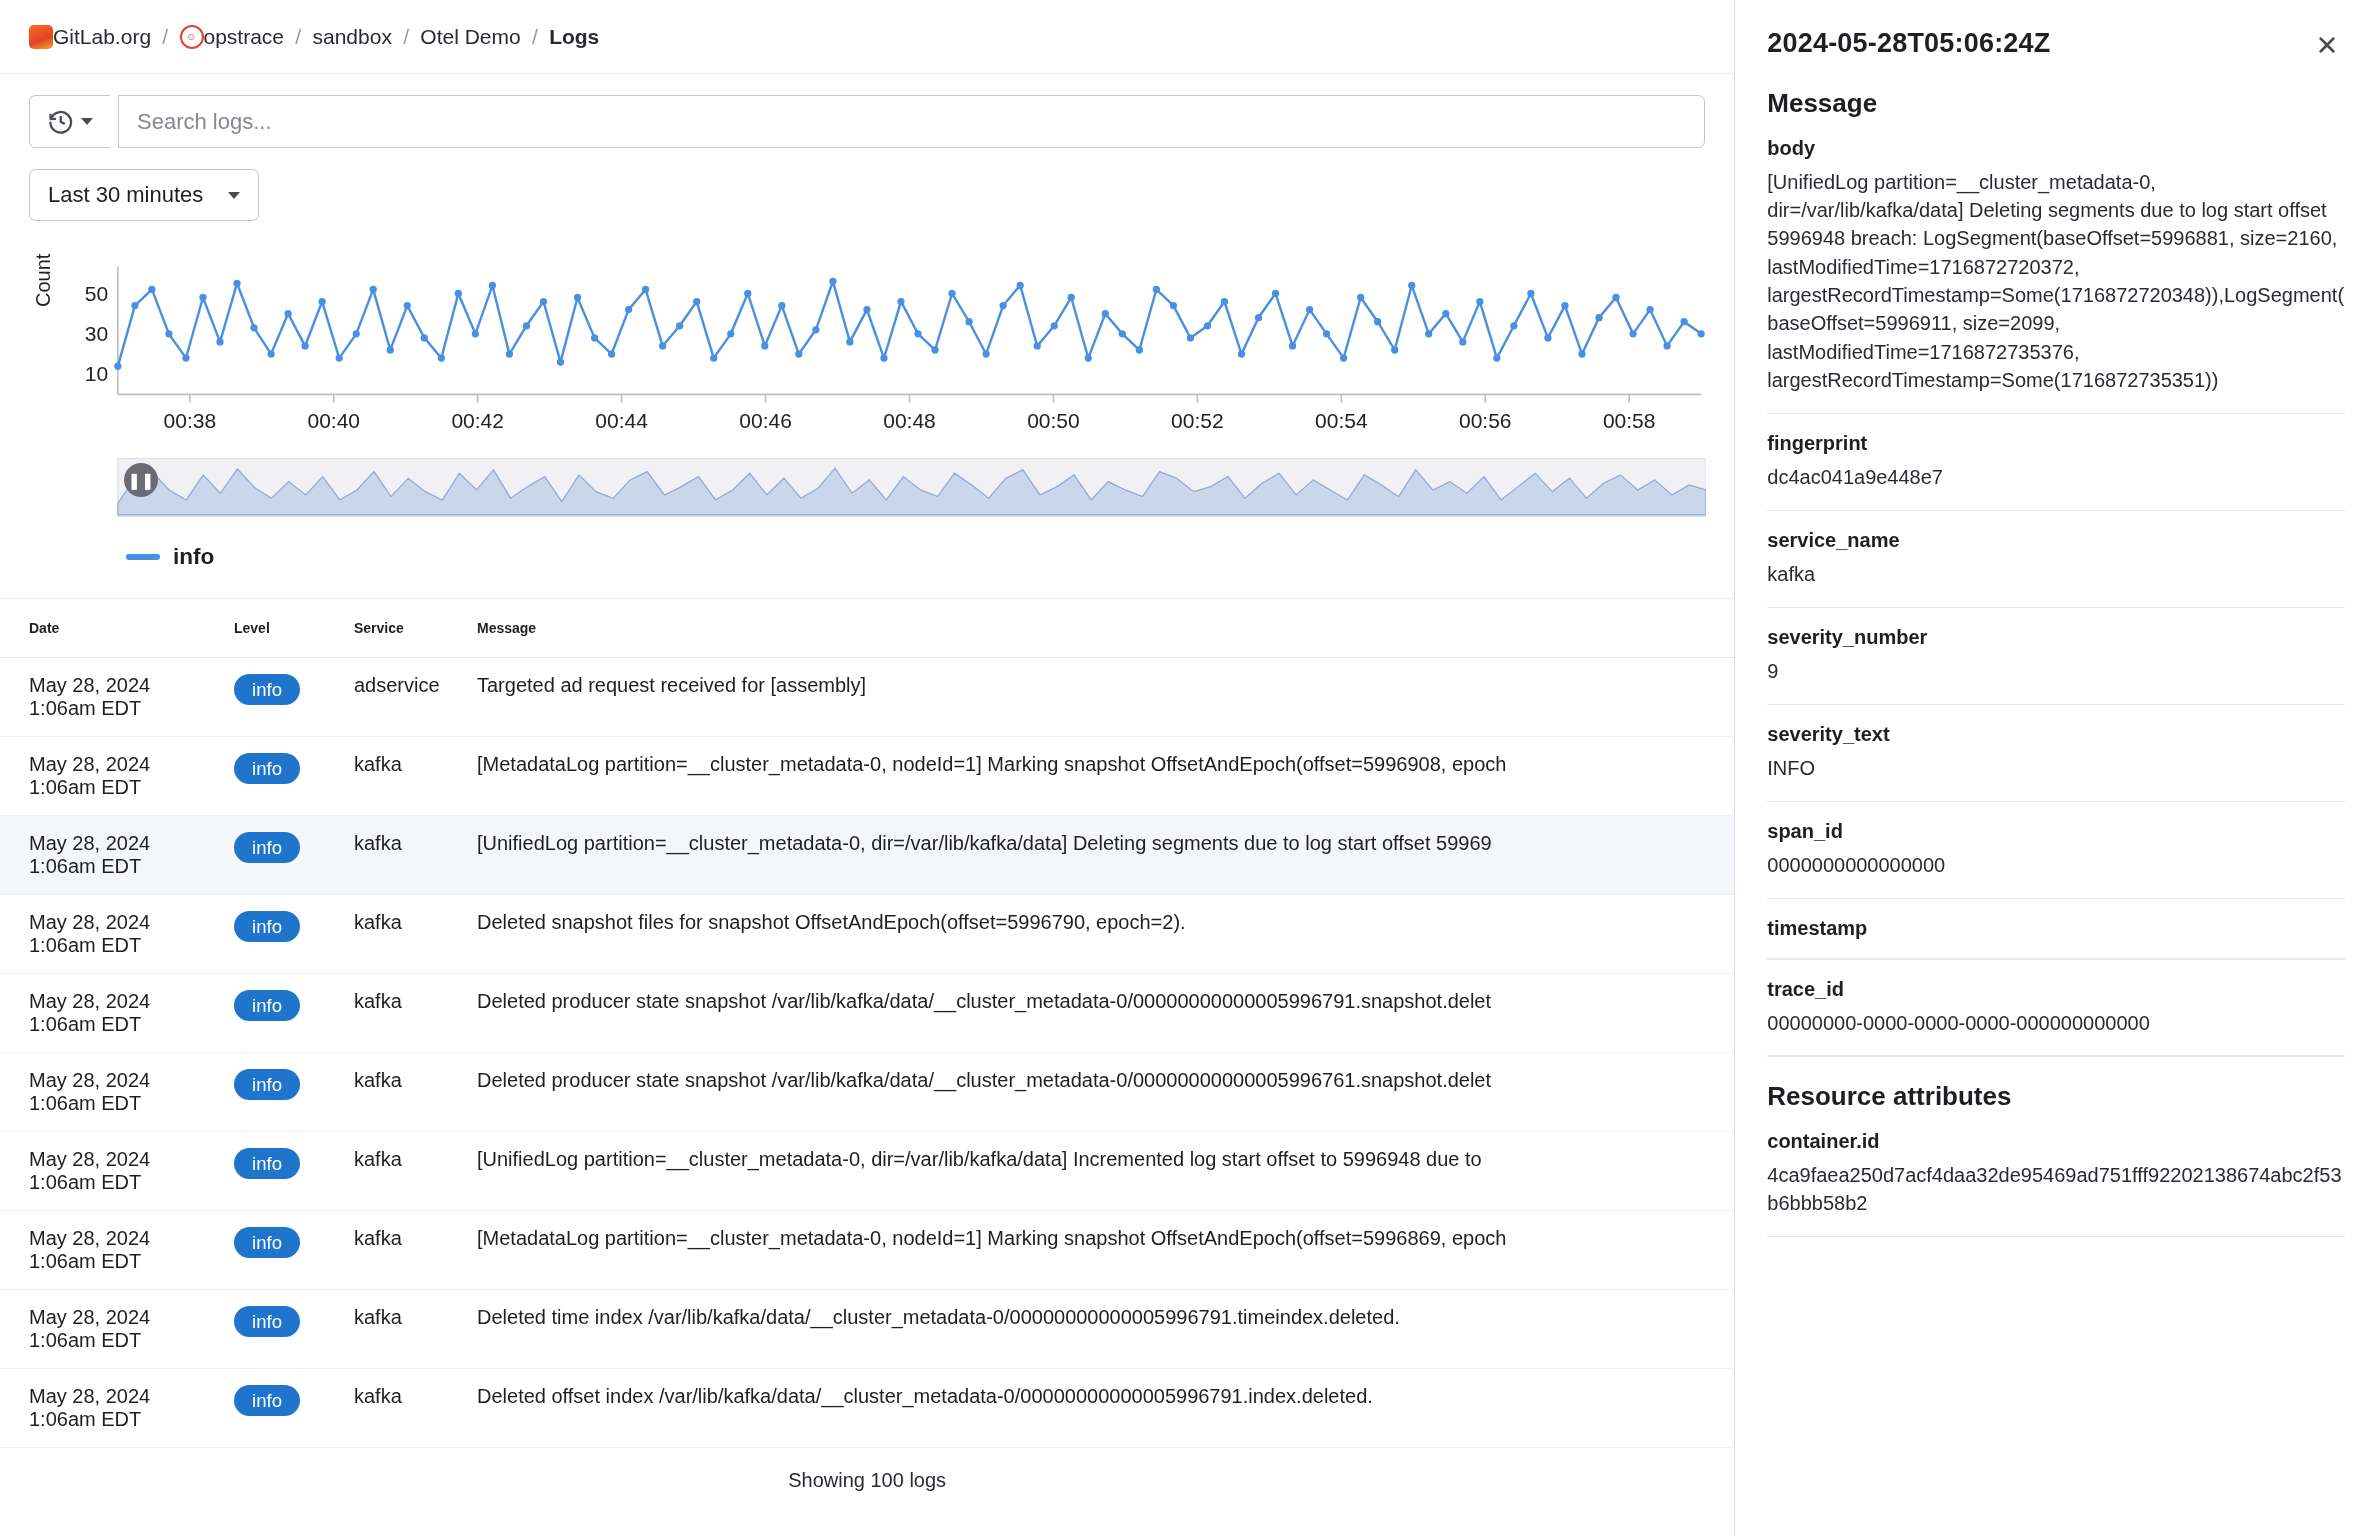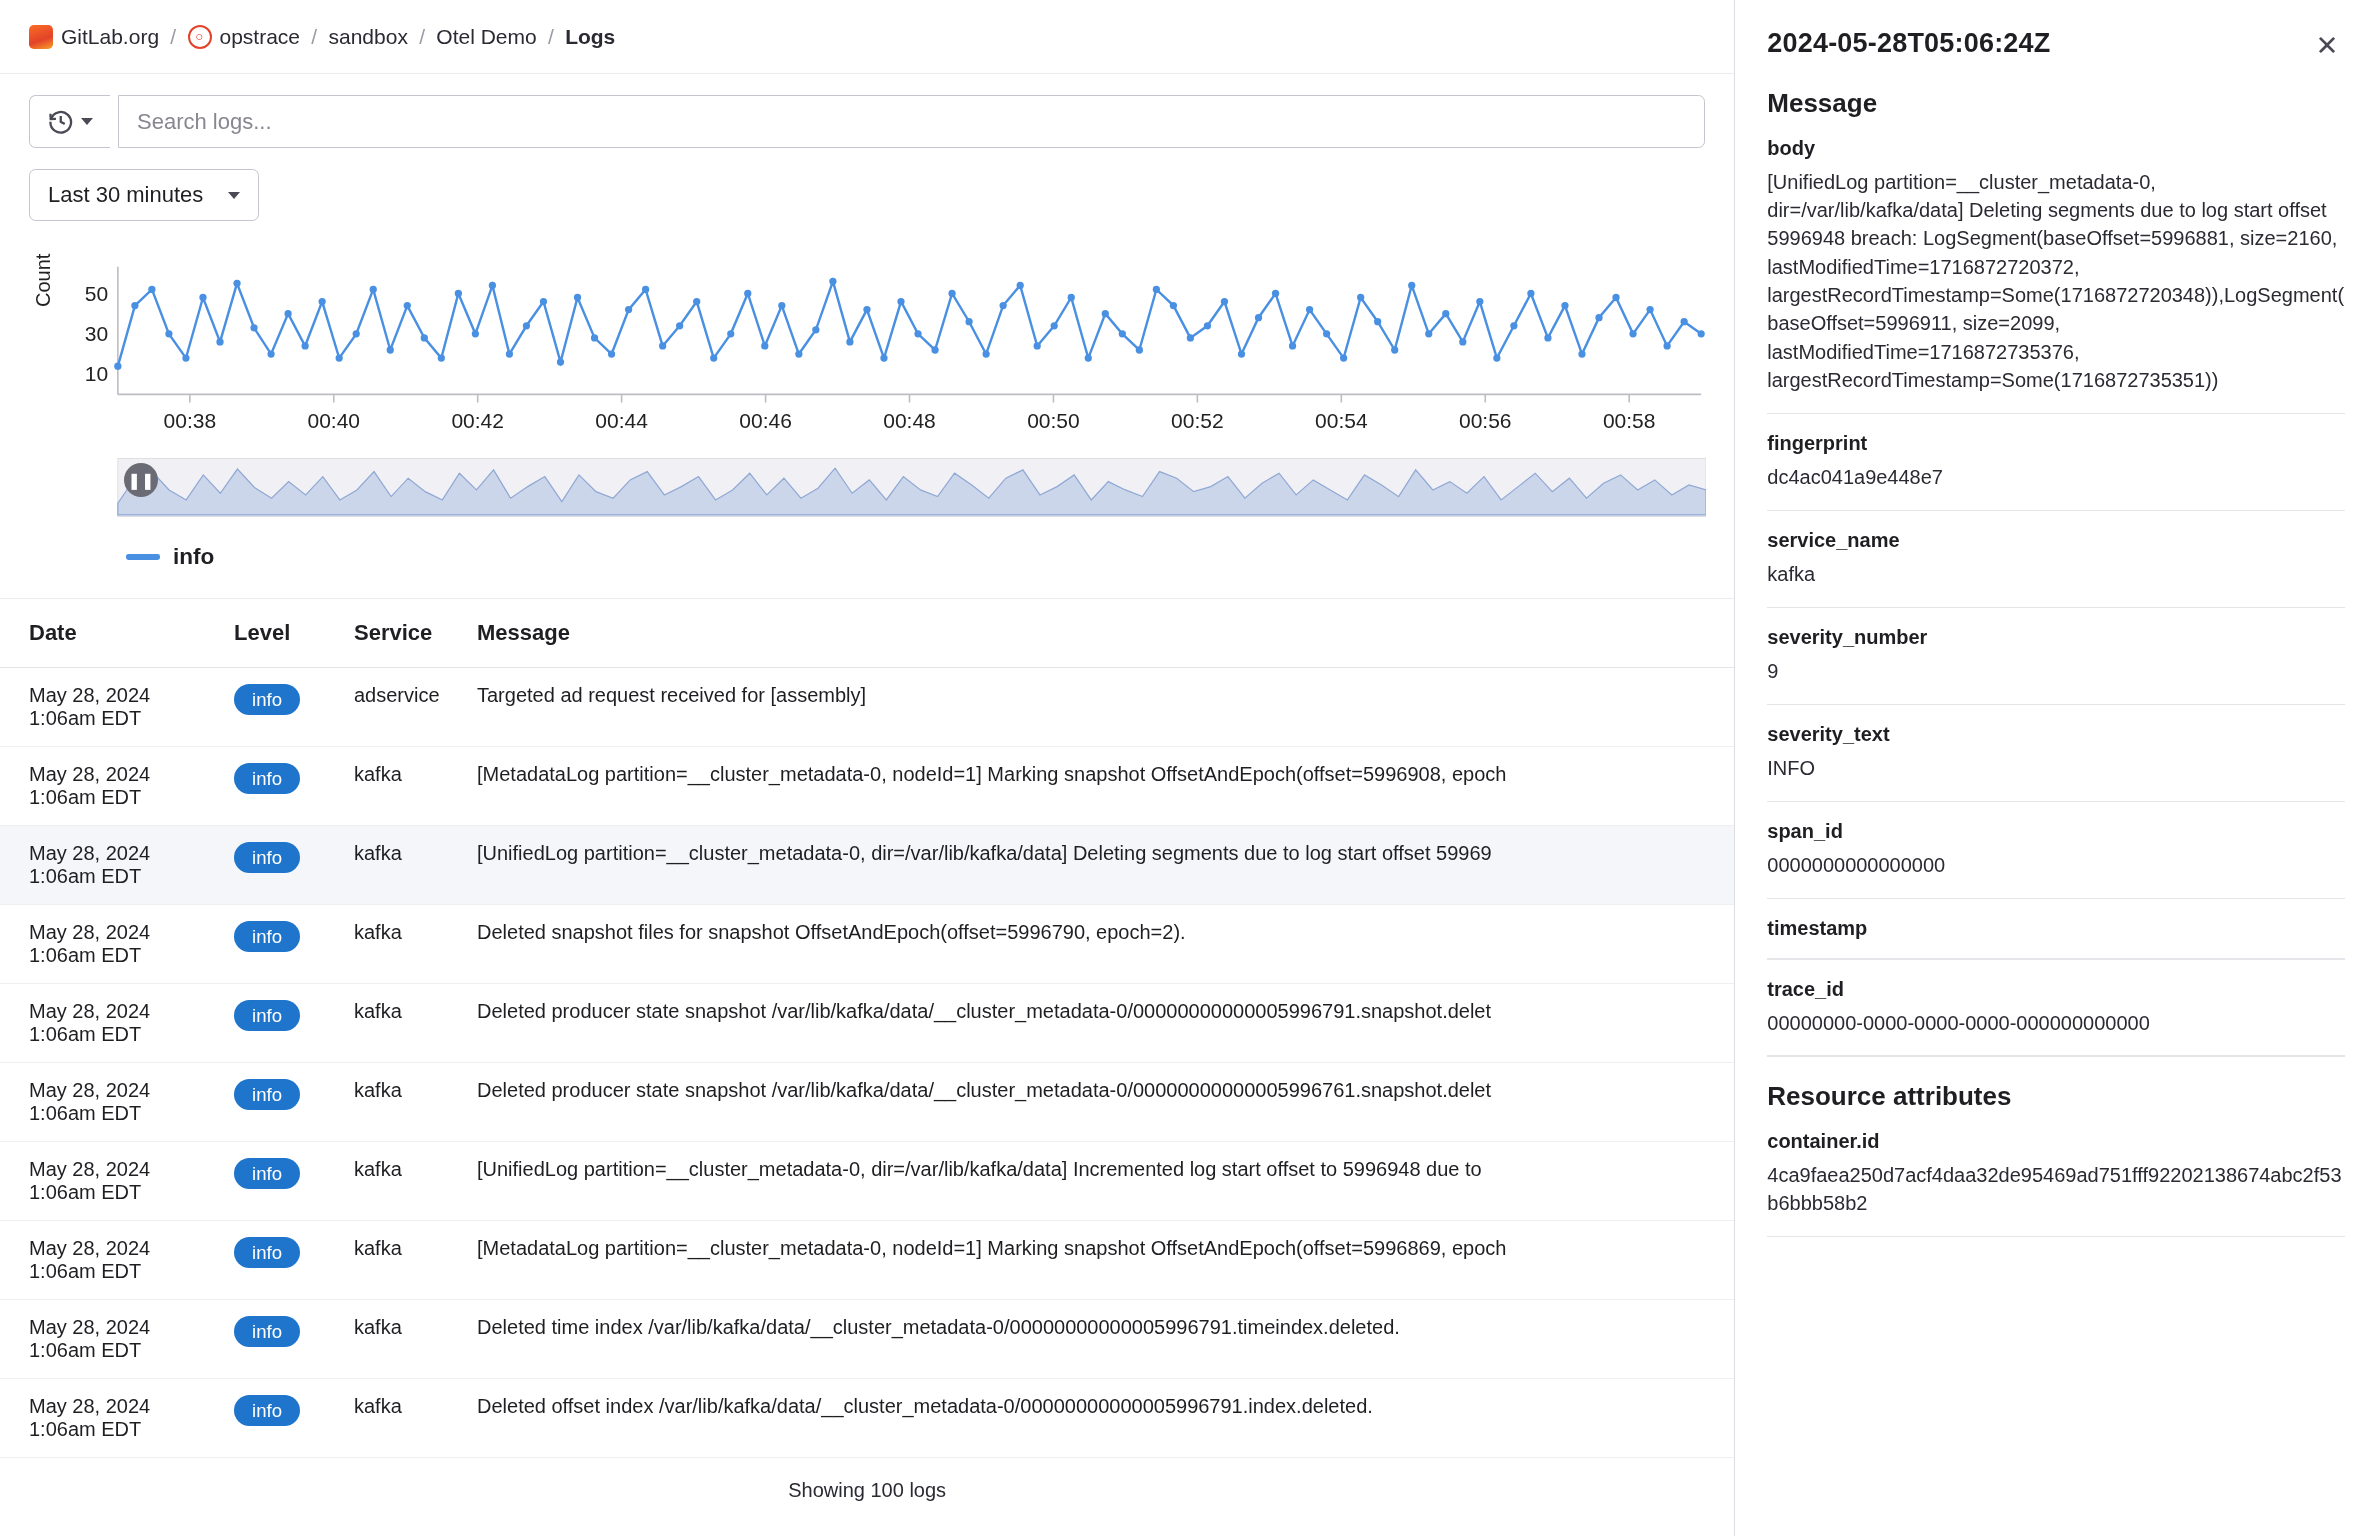--- a/index.html
+++ b/index.html
@@ -25,21 +25,21 @@
   
   .breadcrumb {
     height: 74px;
     display: flex;
     align-items: center;
     padding: 0 29px;
     gap: 11.3px;
     font-size: 21px;
     border-bottom: 1.6px solid #ececef;
   }
-  .bc-item { display: flex; align-items: flex-start; gap: 8px; color: #2a2a32; }
+  .bc-item { display: flex; align-items: flex-start; gap: 0; color: #2a2a32; }
   .bc-item.strong { font-weight: bold; }
   .bc-sep { color: #9a9aa4; font-size: 21px; }
   .tanuki {
     width: 24px; height: 24px; border-radius: 4.8px;
     background: linear-gradient(160deg,#fc6d26 0%,#e24329 60%,#fca326 100%);
     display: inline-block;
   }
   .opstrace-ic {
     width: 24px; height: 24px; border-radius: 50%;
     border: 2.4px solid #e24329;
@@ -104,21 +104,21 @@
     display: flex; align-items: center; justify-content: center;
     font-size: 16px; z-index: 3; cursor: pointer;
   }
   .legend-row { display: flex; align-items: center; gap: 13px; padding: 21px 0 27.5px 97px; }
   .legend-dash { width: 34px; height: 5.7px; background: #4a90e2; border-radius: 2.4px; }
   .legend-label { font-size: 22.6px; font-weight: bold; }
 
   
   .table { width: 100%; border-collapse: collapse; }
   .table th {
-    text-align: left; font-size: 22px; font-weight: bold;
+    text-align: left; font-size: 14px; font-weight: bold;
     padding: 21px 0 21px 0; color: #1f1f23;
     border-bottom: 1.6px solid #e3e3e8;
     margin-left: 28px;
   }
   .table td {
     font-size: 20px; padding: 16px 0; vertical-align: top;
     border-bottom: 1.6px solid #efeff2; color: #1f1f23;
   }
   .col-date { width: 234px; padding-left: 29px !important; }
   .col-level { width: 120px; }

